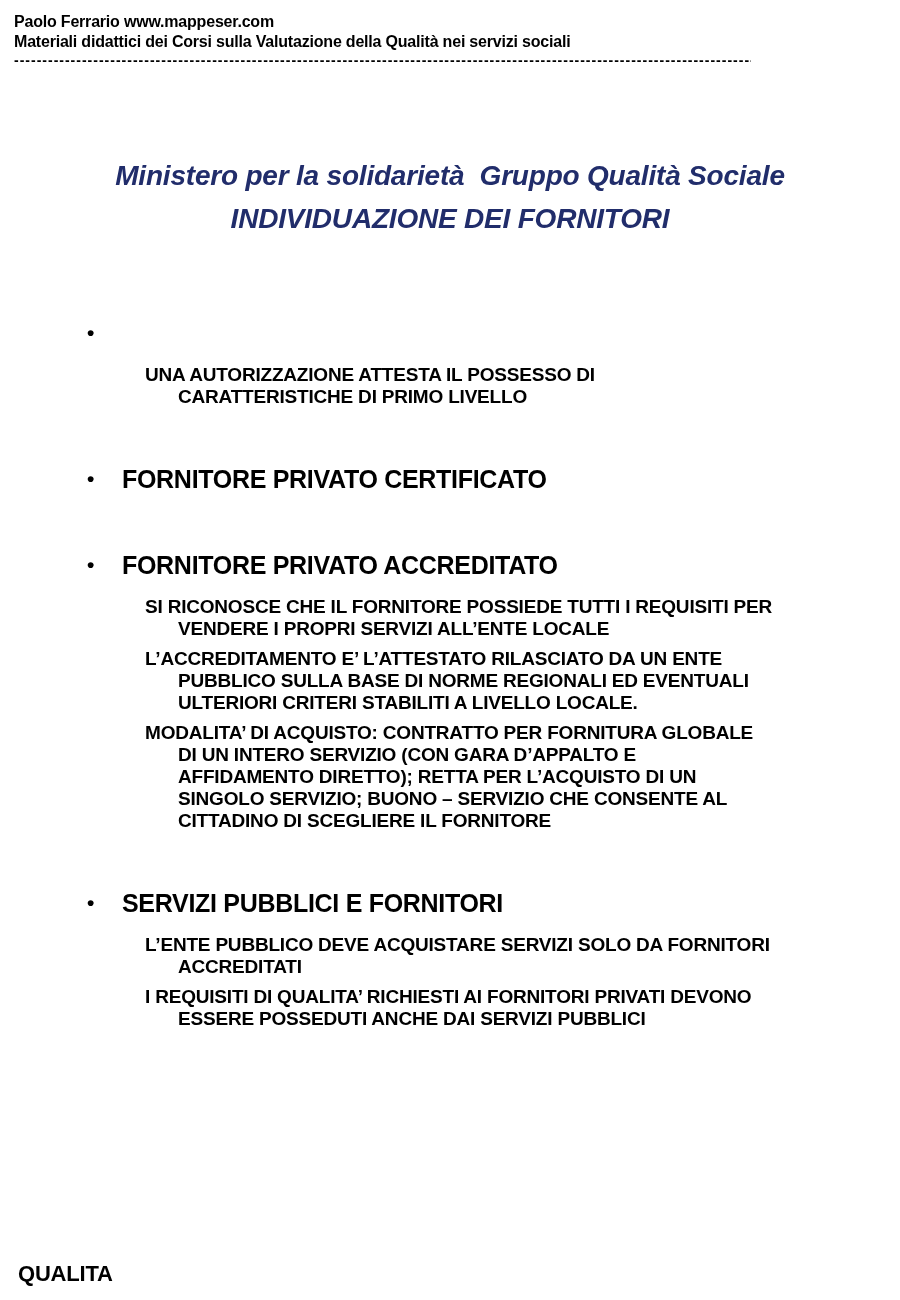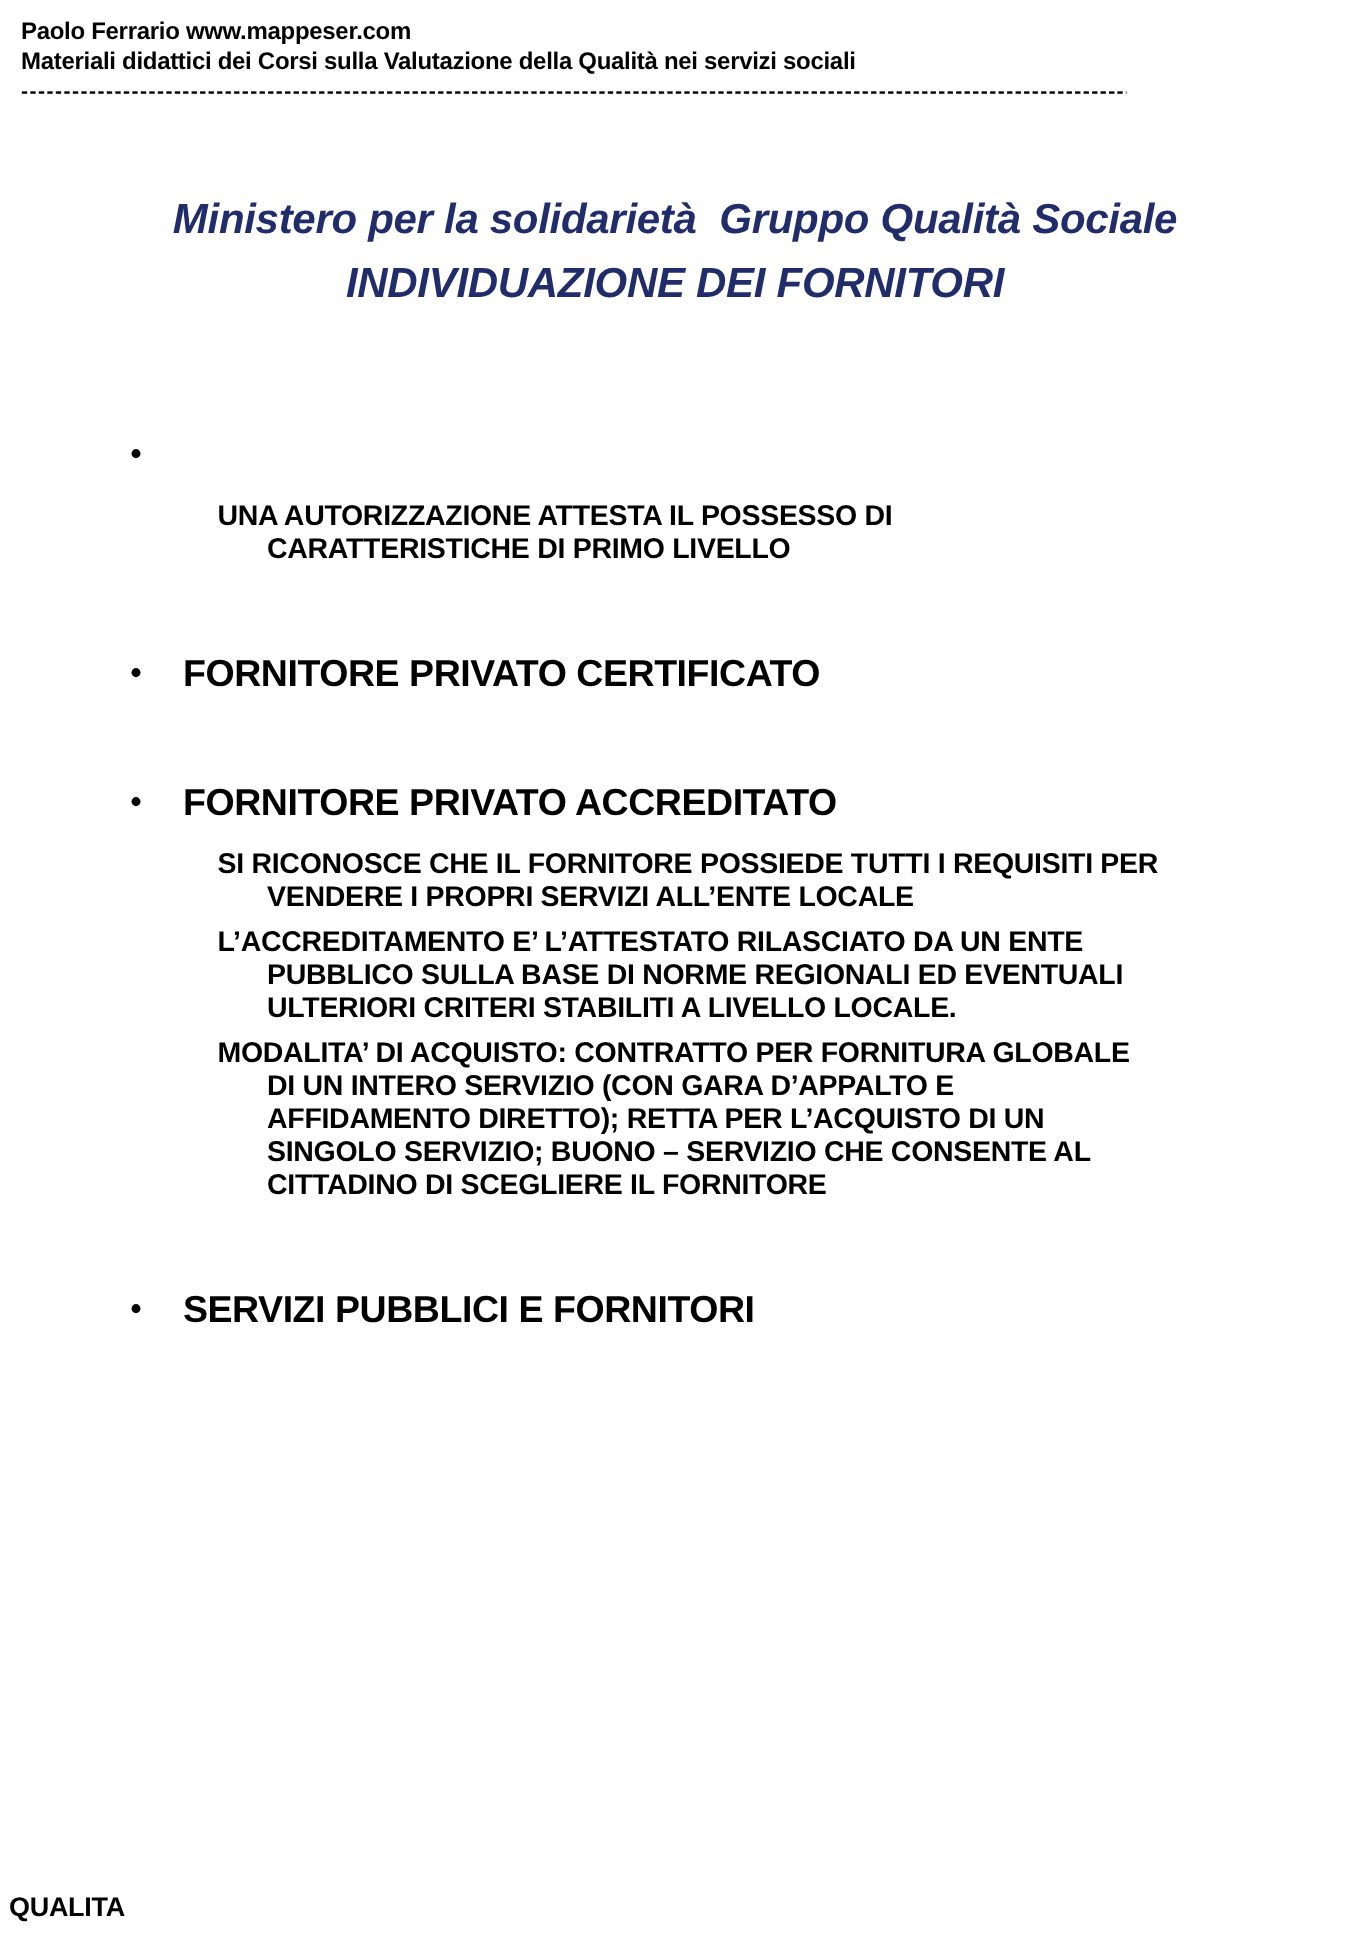--- a/index.html
+++ b/index.html
@@ -27,21 +27,21 @@
     height: 18px;
     overflow: hidden;
     white-space: nowrap;
     font-size: 14px;
     font-weight: 700;
     line-height: 16px;
     letter-spacing: 1px;
   }
   
   .title {
-    margin-top: 54px;
+    margin-top: 84px;
     text-align: center;
     color: #212D6B;
     font-weight: 700;
     font-style: italic;
     font-size: 28px;
     line-height: 43px;
     letter-spacing: -0.2px;
   }
   .title div { white-space: pre-wrap; }
   
@@ -69,23 +69,23 @@
     font-size: 19px;
     font-weight: 700;
     line-height: 22px;
     letter-spacing: -0.2px;
     white-space: pre-wrap;
   }
   .sec-body p:first-child { margin-top: 16px; }
   
   .footer {
     position: absolute;
-    left: 6px;
+    left: 18px;
     top: 1261px;
-    font-size: 18px;
+    font-size: 22px;
     font-weight: 700;
     letter-spacing: -0.2px;
   }
 </style>
 </head>
 <body>
 
 <div class="header">
   <div class="hline">Paolo Ferrario www.mappeser.com</div>
   <div class="hline">Materiali didattici dei Corsi sulla Valutazione della Qualità nei servizi sociali</div>
@@ -133,17 +133,23 @@
 SINGOLO SERVIZIO; BUONO – SERVIZIO CHE CONSENTE AL
 CITTADINO DI SCEGLIERE IL FORNITORE</p>
     </div>
   </div>
 
   <div class="section">
     <div class="sec-head">
       <span class="bullet">•</span>
       <span>SERVIZI PUBBLICI E FORNITORI</span>
     </div>
+    <div class="sec-body">
+      <p>L’ENTE PUBBLICO DEVE ACQUISTARE SERVIZI SOLO DA FORNITORI
+ACCREDITATI</p>
+      <p>I REQUISITI DI QUALITA’ RICHIESTI AI FORNITORI PRIVATI DEVONO
+ESSERE POSSEDUTI ANCHE DAI SERVIZI PUBBLICI</p>
+    </div>
   </div>
 
 </div>
 
 <div class="footer">QUALITA</div>
 
 </body></html>

